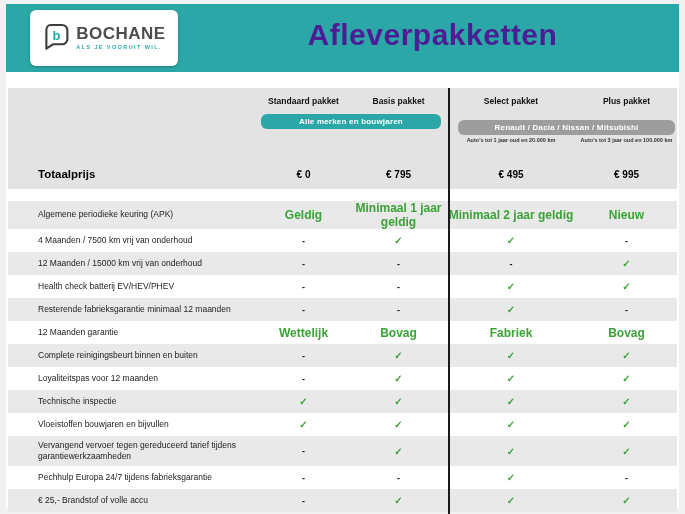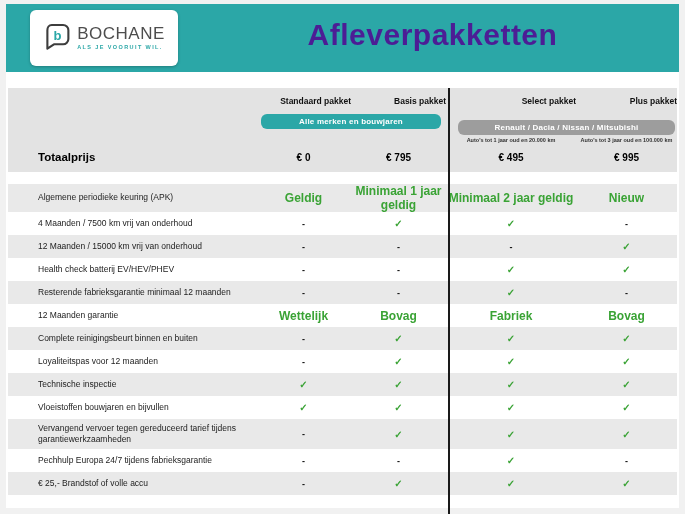--- a/index.html
+++ b/index.html
@@ -16,39 +16,39 @@
 
   
   .topbar{position:relative;width:100%;height:68px;background:var(--teal);}
   .page-title{position:absolute;left:190px;right:10px;top:14px;text-align:center;
     color:#4c1d95;font-size:30px;font-weight:800;letter-spacing:0.5px;}
   .logo-card{position:absolute;left:24px;top:6px;width:148px;height:56px;background:#ffffff;
     border-radius:6px;box-shadow:0 1px 3px rgba(0,0,0,0.25);display:flex;align-items:center;
     justify-content:center;gap:6px;padding:4px 6px;}
   .logo-icon{flex:0 0 auto;}
   .logo-texts{display:flex;flex-direction:column;line-height:1;}
-  .logo-brand{font-size:17px;font-weight:400;color:#4d4d4d;letter-spacing:0.5px;}
+  .logo-brand{font-size:17px;font-weight:700;color:#4d4d4d;letter-spacing:0.5px;}
   .logo-tagline{font-size:5.5px;font-weight:700;color:var(--teal);letter-spacing:1.4px;margin-top:3px;}
 
   
   .table-area{position:relative;margin:16px 2px 0 2px;}
   .grid{display:grid;grid-template-columns:248px 95px 95px 130px 101px;align-items:center;}
 
   .thead{background:var(--band);padding:5px 0 6px 0;}
-  .col-head{font-size:8.5px;font-weight:700;color:#111;text-align:right;padding:3px 0 2px 0;}
+  .col-head{font-size:8.5px;font-weight:700;color:#111;text-align:center;padding:3px 0 2px 0;}
   .badges-row{min-height:17px;}
   .badge{height:15px;display:flex;align-items:center;justify-content:center;border-radius:6px;
     color:#ffffff;font-size:8px;font-weight:700;letter-spacing:0.2px;}
   .badge-teal{grid-column:2 / 4;background:var(--teal);margin:0 5px;}
   .badge-gray{grid-column:4 / 6;background:var(--badge-gray);margin:12px 2px 0 12px;}
   .captions-row{min-height:10px;align-items:start;}
   .caption{font-size:5.5px;font-weight:700;color:#333;text-align:center;padding-top:2px;}
   .caption-select{grid-column:4;}
   .caption-plus{grid-column:5;}
-  .price-row{margin-top:3px;min-height:18px;}
+  .price-row{margin-top:20px;min-height:18px;}
   .price-label{font-size:11.5px;font-weight:700;color:#000;padding-left:30px;}
   .price-val{font-size:10px;font-weight:700;color:#000;text-align:center;}
 
   .tbody{margin-top:12px;}
   .row{min-height:23px;}
   .row:nth-child(odd){background:var(--stripe);}
   .row-label{font-size:8.5px;color:#222;padding:4px 8px 4px 30px;line-height:1.3;}
   .cell{text-align:center;}
   .cell-dash{font-size:9px;font-weight:700;color:#111;}
   .cell-check{font-size:10px;font-weight:700;color:var(--green);}

